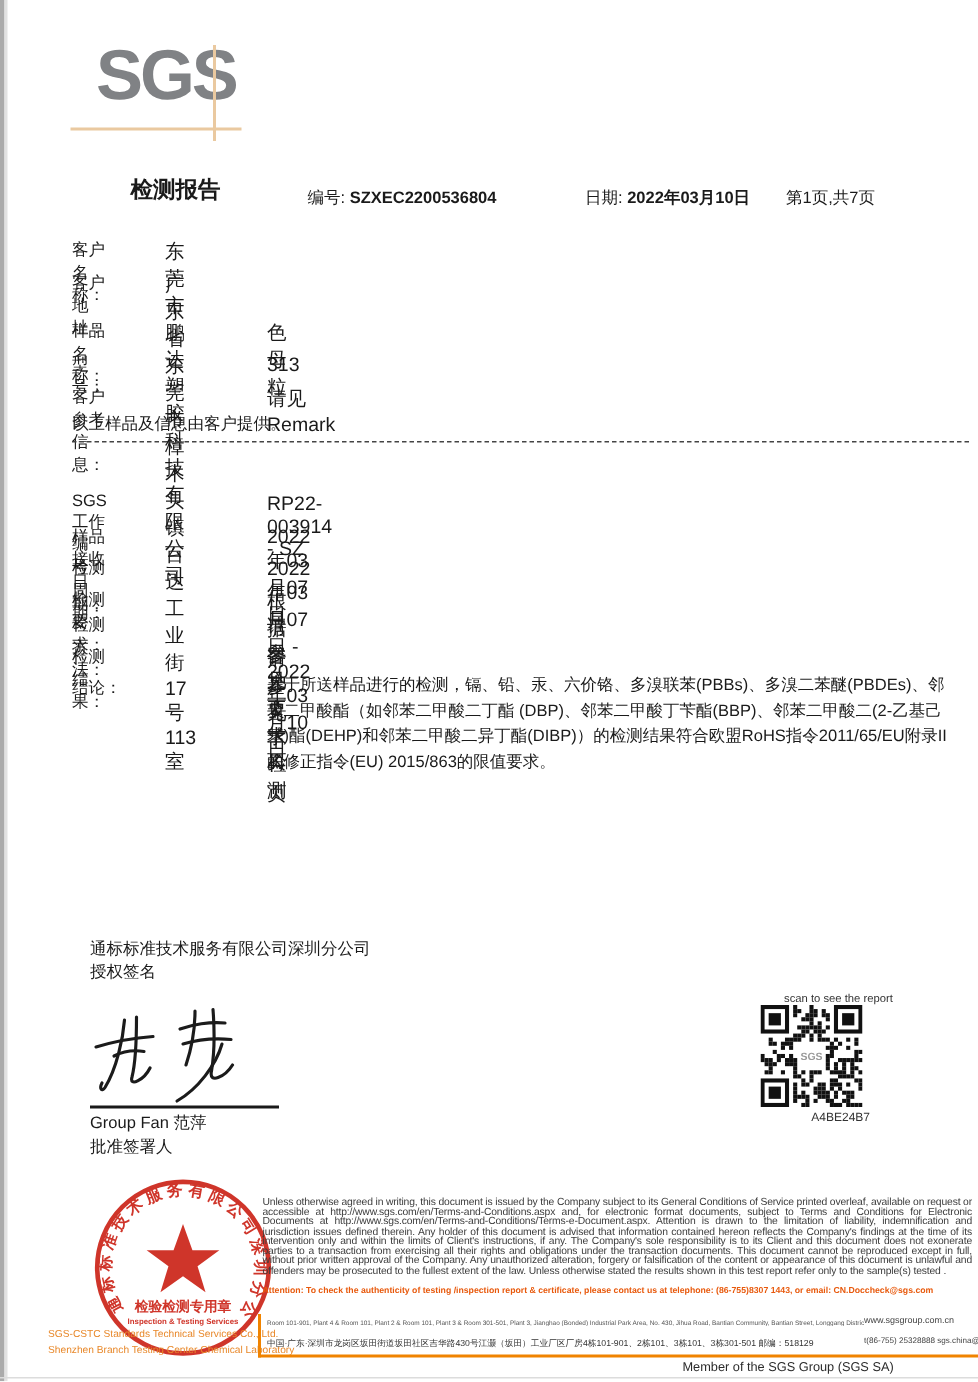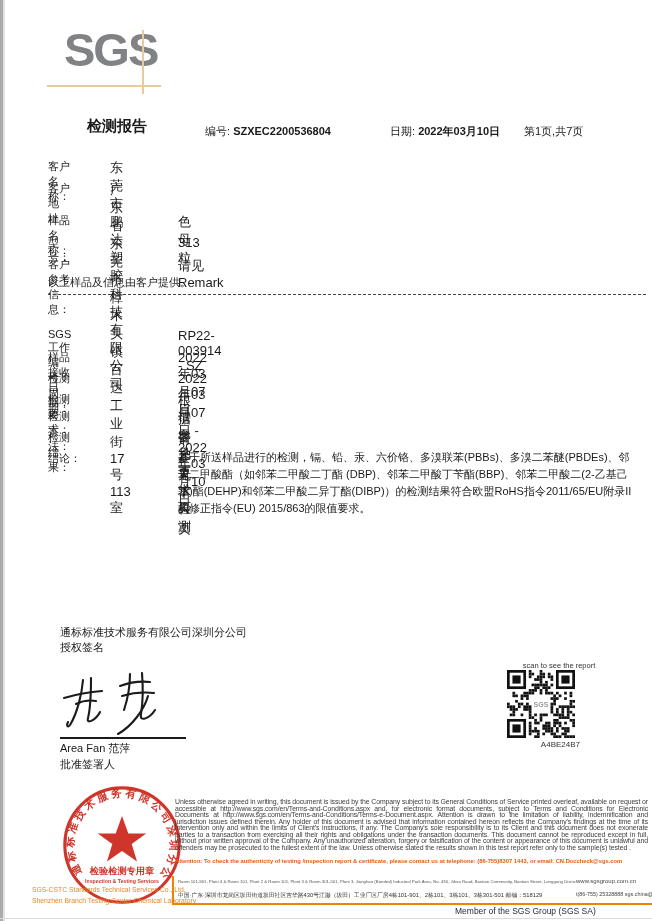--- a/index.html
+++ b/index.html
@@ -139,21 +139,21 @@
       <path d="M33,10 C33,22 33,38 30,50 C28,57 38,52 42,44"></path>
       <path d="M18,36 C24,33 32,32 38,33"></path>
       <path d="M62,18 C70,15 82,13 92,14"></path>
       <path d="M72,6 C72,16 70,30 66,42"></path>
       <path d="M84,5 C85,18 85,34 83,46 C81,55 92,50 97,42"></path>
       <path d="M64,28 C74,25 86,24 96,25"></path>
       <path d="M90,28 C86,42 74,58 60,66"></path>
     </g>
   </svg>
   <div class="abs sig-line"></div>
-  <div class="abs sig-name">Area Fan 范萍</div>
+  <div class="abs sig-name">Group Fan 范萍</div>
   <div class="abs sig-role">批准签署人</div>
 
   <div class="abs qr-caption">scan to see the report</div>
   <div class="abs qr-box" id="qr-box"><svg width="68" height="68" viewBox="0 0 68 68">
         <rect x="0" y="0" width="68" height="68" fill="#fff"></rect>
         <rect x="0" y="32.64" width="2.72" height="2.72" fill="#111"></rect>
         <rect x="0" y="35.36" width="2.72" height="2.72" fill="#111"></rect>
         <rect x="2.72" y="35.36" width="2.72" height="2.72" fill="#111"></rect>
         <rect x="2.72" y="38.080000000000005" width="2.72" height="2.72" fill="#111"></rect>
         <rect x="2.72" y="43.52" width="2.72" height="2.72" fill="#111"></rect>

